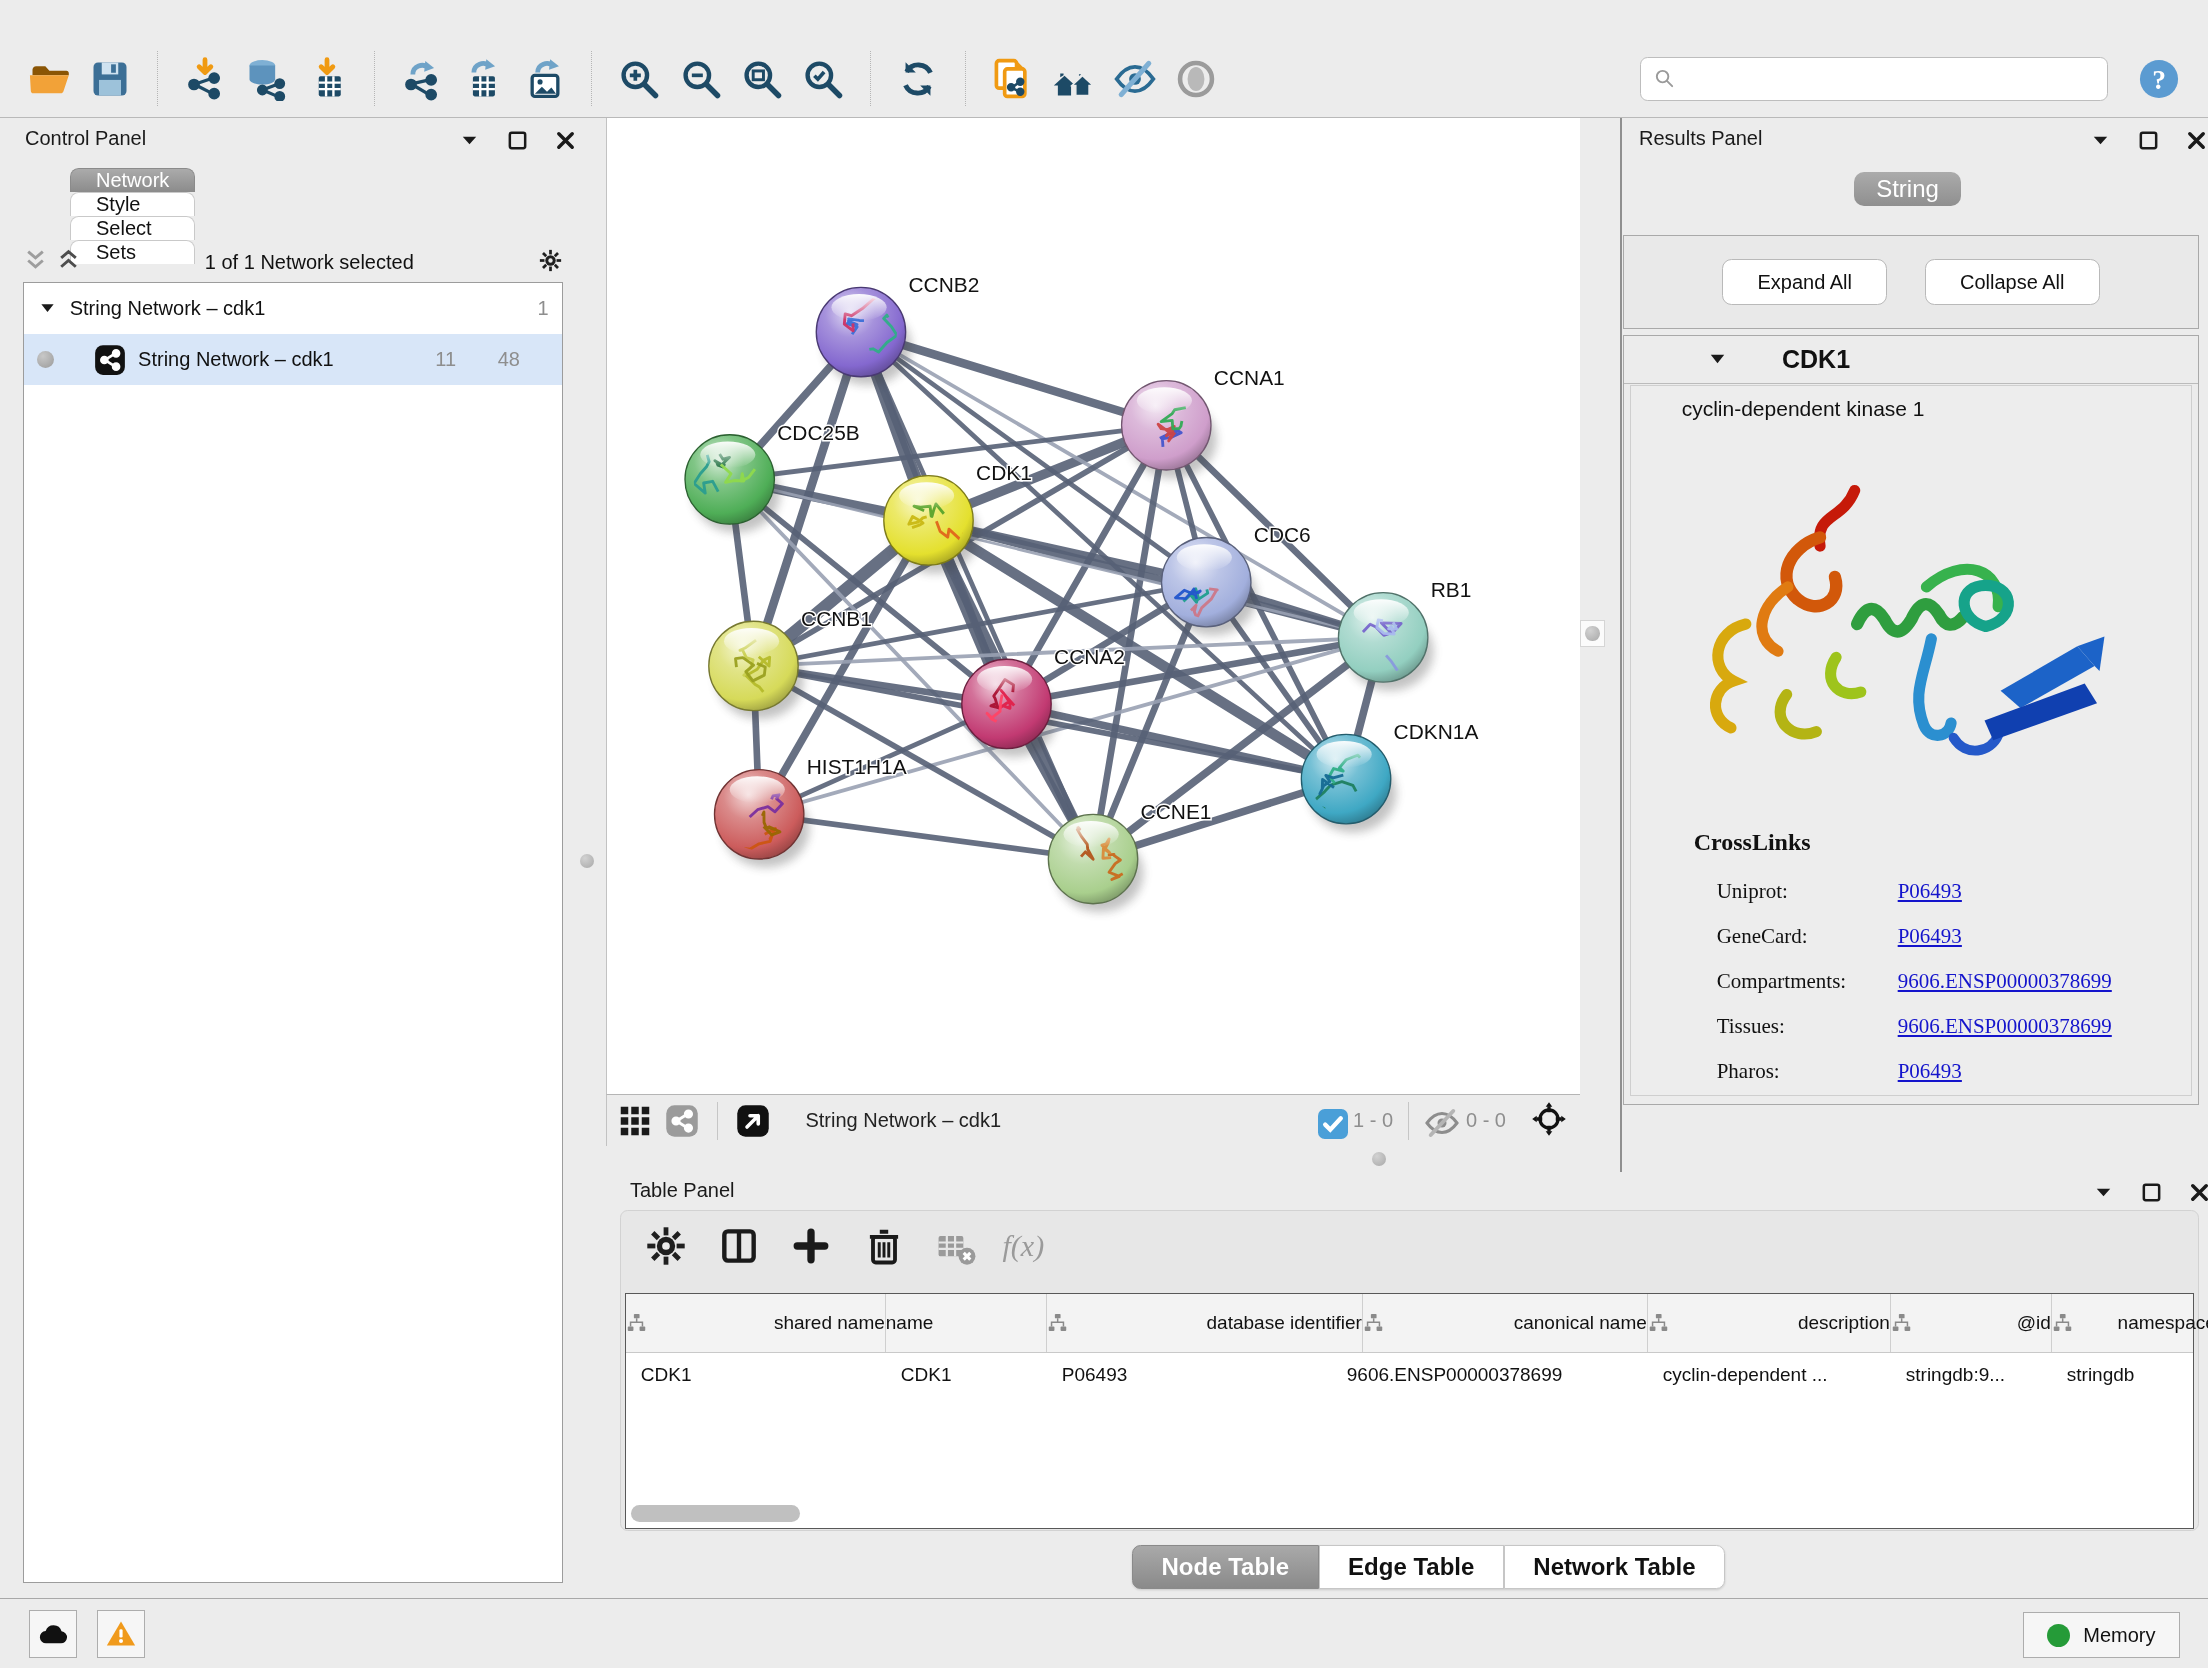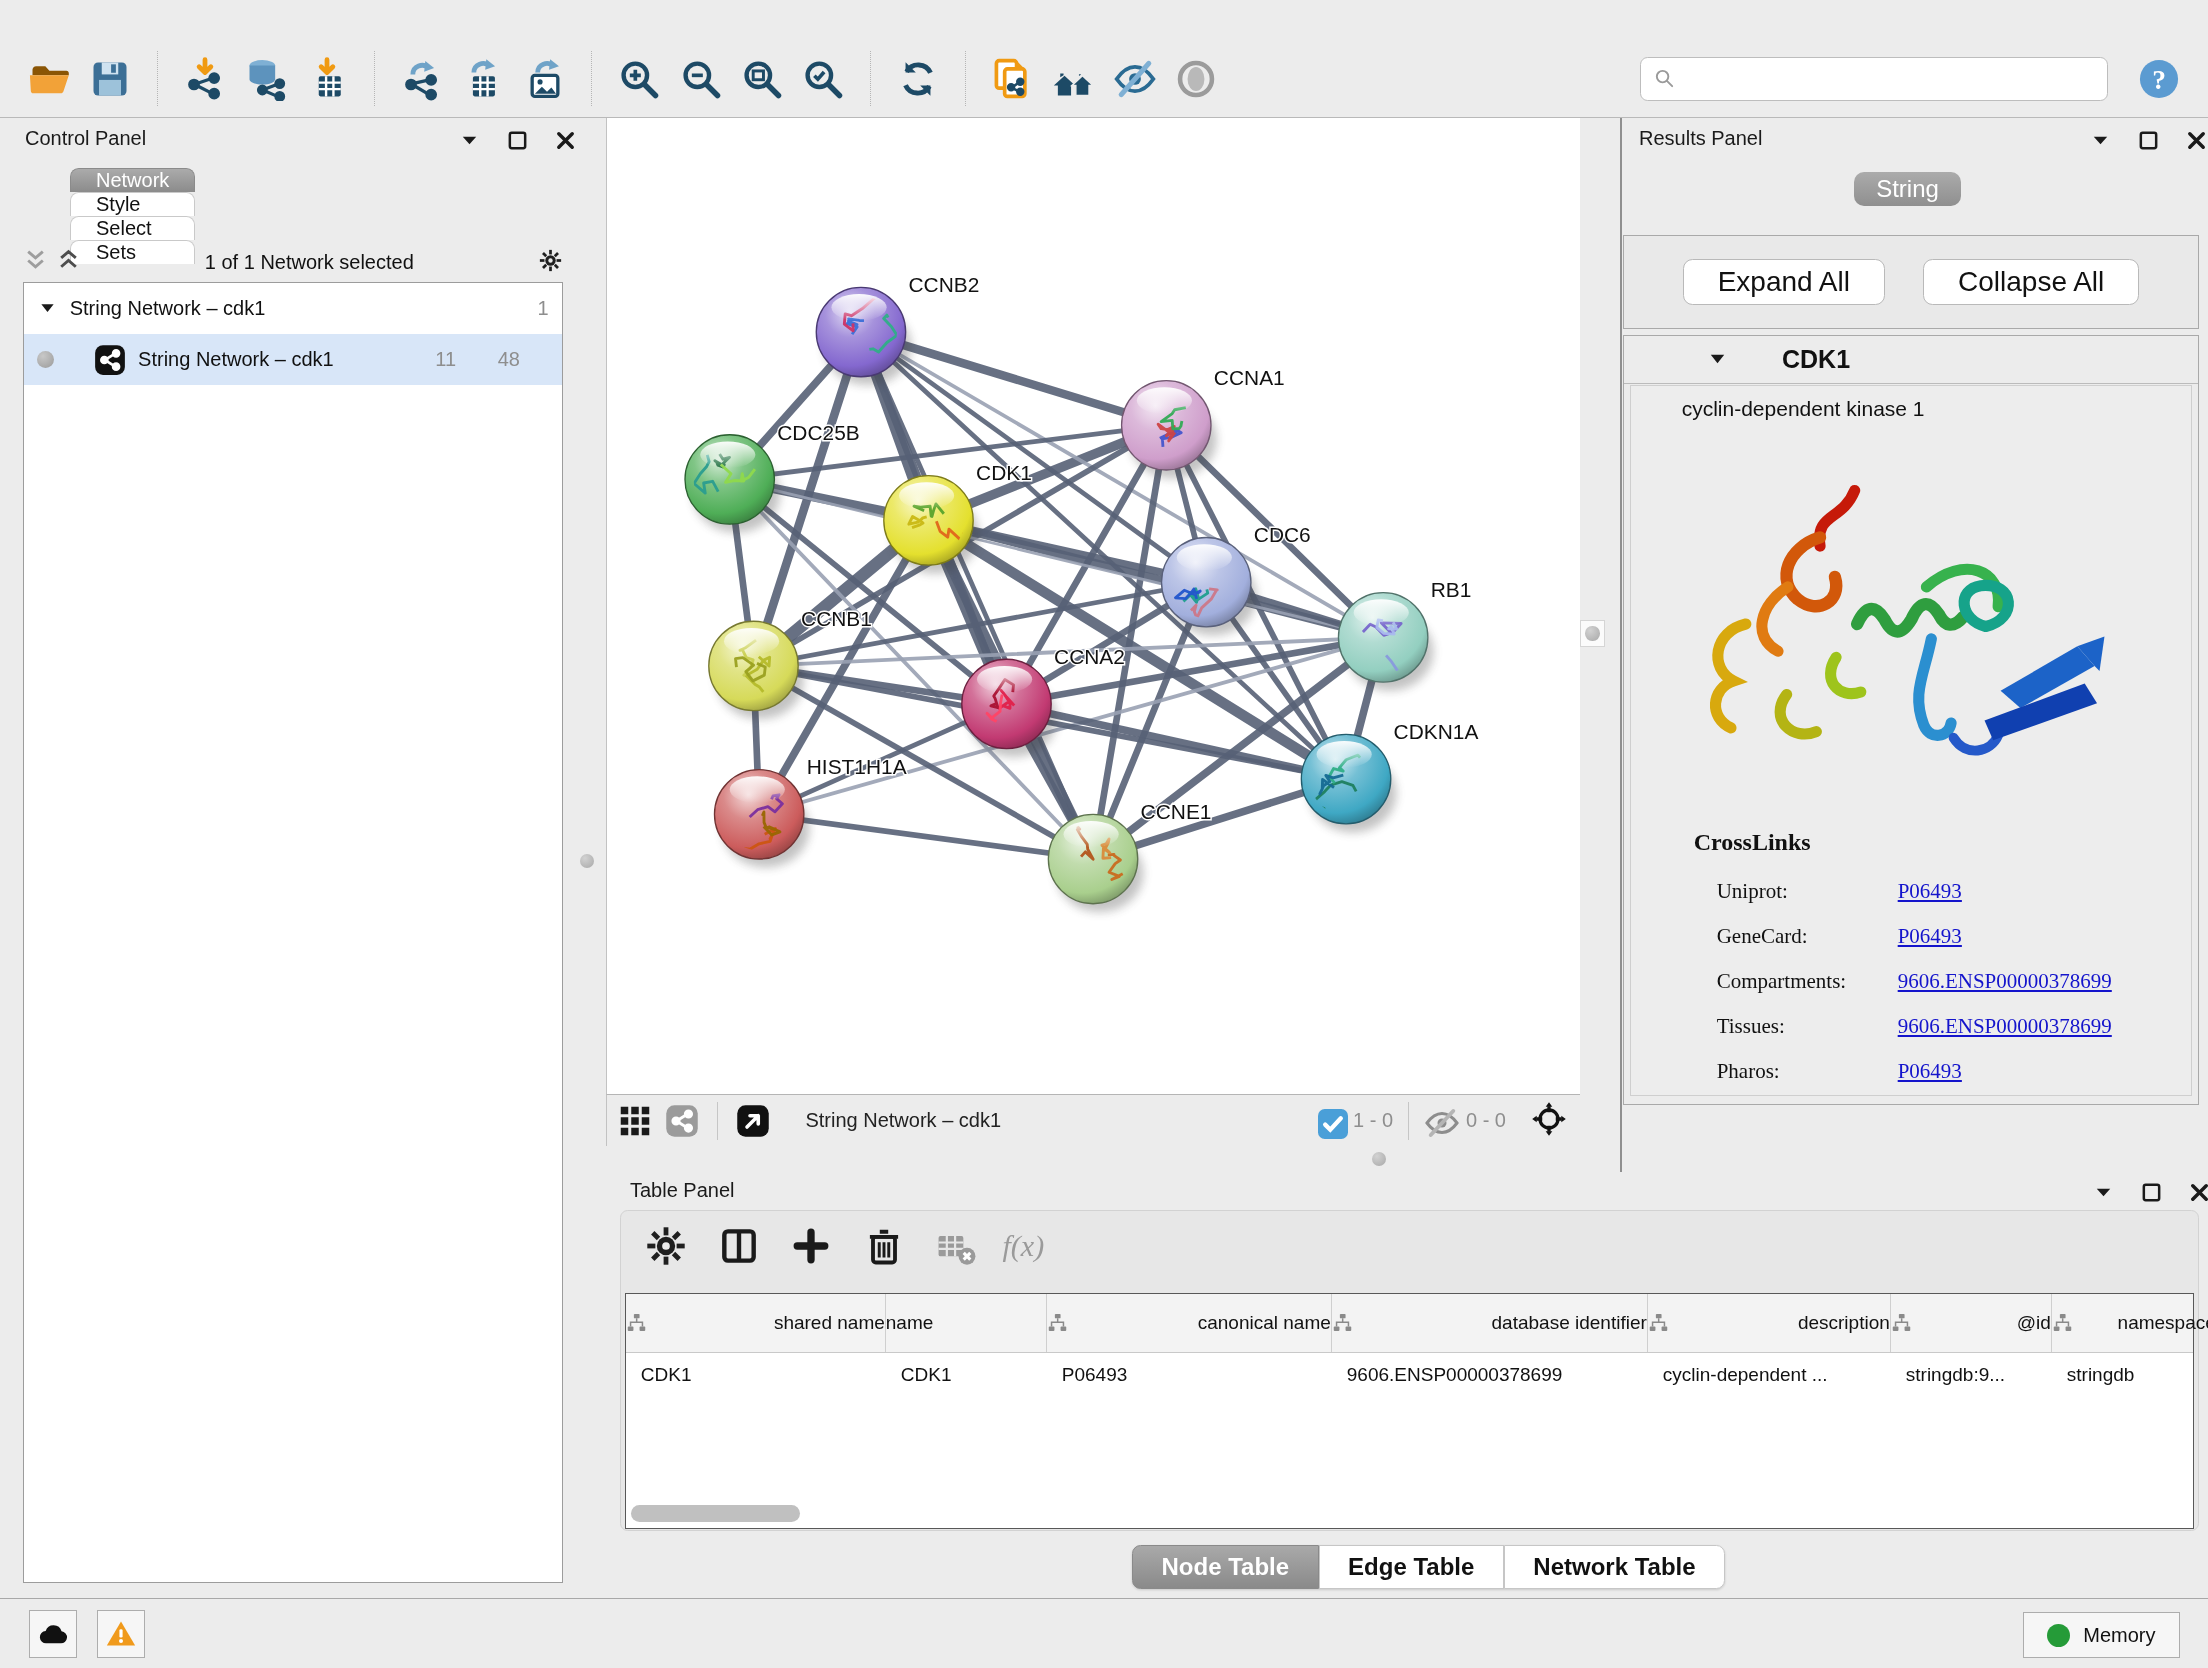--- a/index.html
+++ b/index.html
@@ -58,21 +58,21 @@
   .handle-dot{width:14.3px;height:14.3px;border-radius:50%;background:radial-gradient(circle at 35% 30%,#d2d2d2,#a8a8a8);}
   .hdot{position:absolute;width:14.3px;height:14.3px;border-radius:50%;background:radial-gradient(circle at 35% 30%,#d2d2d2,#a8a8a8);}
   
   .rp-header{position:absolute;left:1639px;top:127px;}
   .rp-ctrls{position:absolute;left:2089px;top:129px;}
   .string-tab{position:absolute;left:1854px;top:172px;width:107px;height:34px;border-radius:10px;
     background:linear-gradient(#ababab,#8f8f8f);color:#fff;font-size:24px;display:flex;align-items:center;justify-content:center;}
   .rp-btnbox{position:absolute;left:1623px;top:235px;width:576px;height:94px;background:#e9e9e9;border:1px solid #a9a9a9;
     display:flex;align-items:center;justify-content:center;gap:38px;}
   .rp-btn{height:46px;padding:0 34px;background:#fff;border:1px solid #b9b9b9;border-radius:9.5px;
-    font-size:28px;display:flex;align-items:center;cursor:pointer;}
+    font-size:20px;display:flex;align-items:center;cursor:pointer;}
   .rp-main{position:absolute;left:1623px;top:335px;width:576px;height:770px;background:#ececec;border:1px solid #a9a9a9;}
   .rp-sec-head{height:48px;display:flex;align-items:center;gap:53px;padding-left:82px;border-bottom:1px solid #bbb;}
   .rp-sec-head svg{width:23px;height:23px;}
   .rp-sec-title{font-size:25px;font-weight:bold;}
   .rp-inner{position:absolute;left:5.7px;top:49px;right:5.7px;bottom:7.6px;background:#ededed;border:1px solid #cfcfcf;}
   .rp-desc{position:absolute;left:51px;top:11.4px;font-size:21px;}
   .protein{position:absolute;left:38px;top:55px;}
   .xl-head{position:absolute;left:63px;top:443px;font-family:"Liberation Serif","DejaVu Serif",serif;font-size:24px;font-weight:bold;}
   .xl-rows{position:absolute;left:86px;top:483px;font-family:"Liberation Serif","DejaVu Serif",serif;font-size:21px;}
   .xl-row{display:flex;height:45px;align-items:center;}
@@ -826,46 +826,46 @@
                   <rect x="15.5" y="15.5" width="6.5" height="5" rx="1"></rect>
                 </g>
                 <path d="M12.2 6v4.5M12.2 10.5H5.2v5M12.2 10.5h6.6v5" stroke="#8a8a8a" stroke-width="1.7" fill="none"></path>
               </svg>
             </span>
             <span>shared name</span>
           </div>
           <div class="th" style="width: 161px; flex: 0 0 auto;">
             <span>name</span>
           </div>
+          <div class="th" style="width: 316px; flex: 0 0 auto;">
+            <span style="width: 21px; height: 21px; display: inline-flex; flex: 0 0 auto;">
+              <svg viewBox="0 0 24 24" width="100%" height="100%">
+                <g fill="#8a8a8a">
+                  <rect x="9" y="1" width="6.5" height="5" rx="1"></rect>
+                  <rect x="2" y="15.5" width="6.5" height="5" rx="1"></rect>
+                  <rect x="15.5" y="15.5" width="6.5" height="5" rx="1"></rect>
+                </g>
+                <path d="M12.2 6v4.5M12.2 10.5H5.2v5M12.2 10.5h6.6v5" stroke="#8a8a8a" stroke-width="1.7" fill="none"></path>
+              </svg>
+            </span>
+            <span>database identifier</span>
+          </div>
           <div class="th" style="width: 285px; flex: 0 0 auto;">
             <span style="width: 21px; height: 21px; display: inline-flex; flex: 0 0 auto;">
               <svg viewBox="0 0 24 24" width="100%" height="100%">
                 <g fill="#8a8a8a">
                   <rect x="9" y="1" width="6.5" height="5" rx="1"></rect>
                   <rect x="2" y="15.5" width="6.5" height="5" rx="1"></rect>
                   <rect x="15.5" y="15.5" width="6.5" height="5" rx="1"></rect>
                 </g>
                 <path d="M12.2 6v4.5M12.2 10.5H5.2v5M12.2 10.5h6.6v5" stroke="#8a8a8a" stroke-width="1.7" fill="none"></path>
               </svg>
             </span>
             <span>canonical name</span>
           </div>
-          <div class="th" style="width: 316px; flex: 0 0 auto;">
-            <span style="width: 21px; height: 21px; display: inline-flex; flex: 0 0 auto;">
-              <svg viewBox="0 0 24 24" width="100%" height="100%">
-                <g fill="#8a8a8a">
-                  <rect x="9" y="1" width="6.5" height="5" rx="1"></rect>
-                  <rect x="2" y="15.5" width="6.5" height="5" rx="1"></rect>
-                  <rect x="15.5" y="15.5" width="6.5" height="5" rx="1"></rect>
-                </g>
-                <path d="M12.2 6v4.5M12.2 10.5H5.2v5M12.2 10.5h6.6v5" stroke="#8a8a8a" stroke-width="1.7" fill="none"></path>
-              </svg>
-            </span>
-            <span>database identifier</span>
-          </div>
           <div class="th" style="width: 243px; flex: 0 0 auto;">
             <span style="width: 21px; height: 21px; display: inline-flex; flex: 0 0 auto;">
               <svg viewBox="0 0 24 24" width="100%" height="100%">
                 <g fill="#8a8a8a">
                   <rect x="9" y="1" width="6.5" height="5" rx="1"></rect>
                   <rect x="2" y="15.5" width="6.5" height="5" rx="1"></rect>
                   <rect x="15.5" y="15.5" width="6.5" height="5" rx="1"></rect>
                 </g>
                 <path d="M12.2 6v4.5M12.2 10.5H5.2v5M12.2 10.5h6.6v5" stroke="#8a8a8a" stroke-width="1.7" fill="none"></path>
               </svg>

